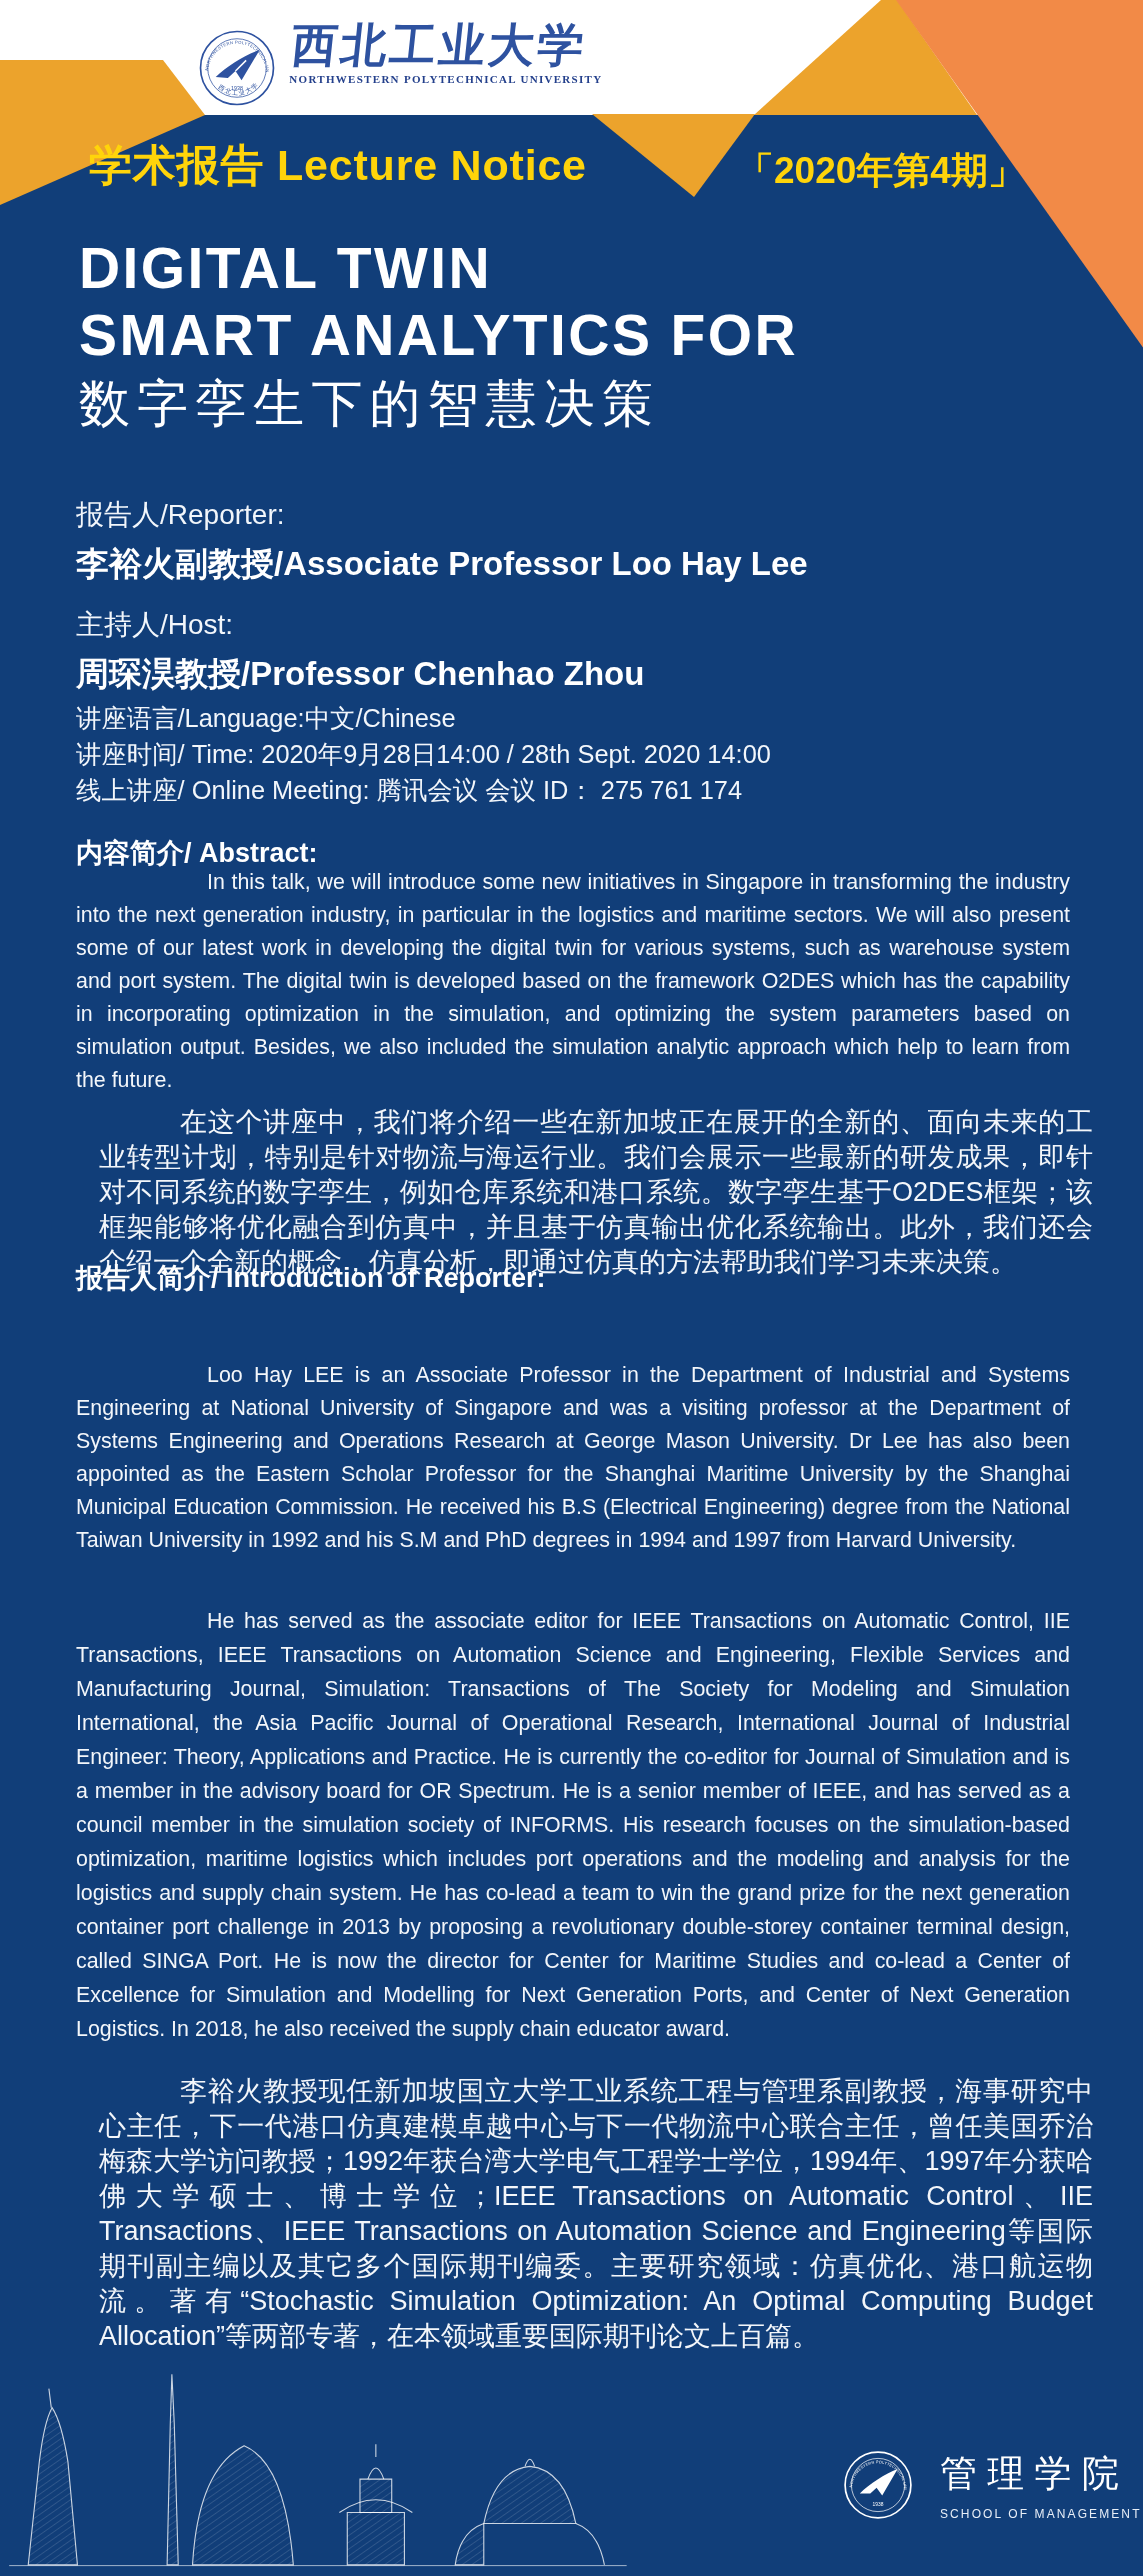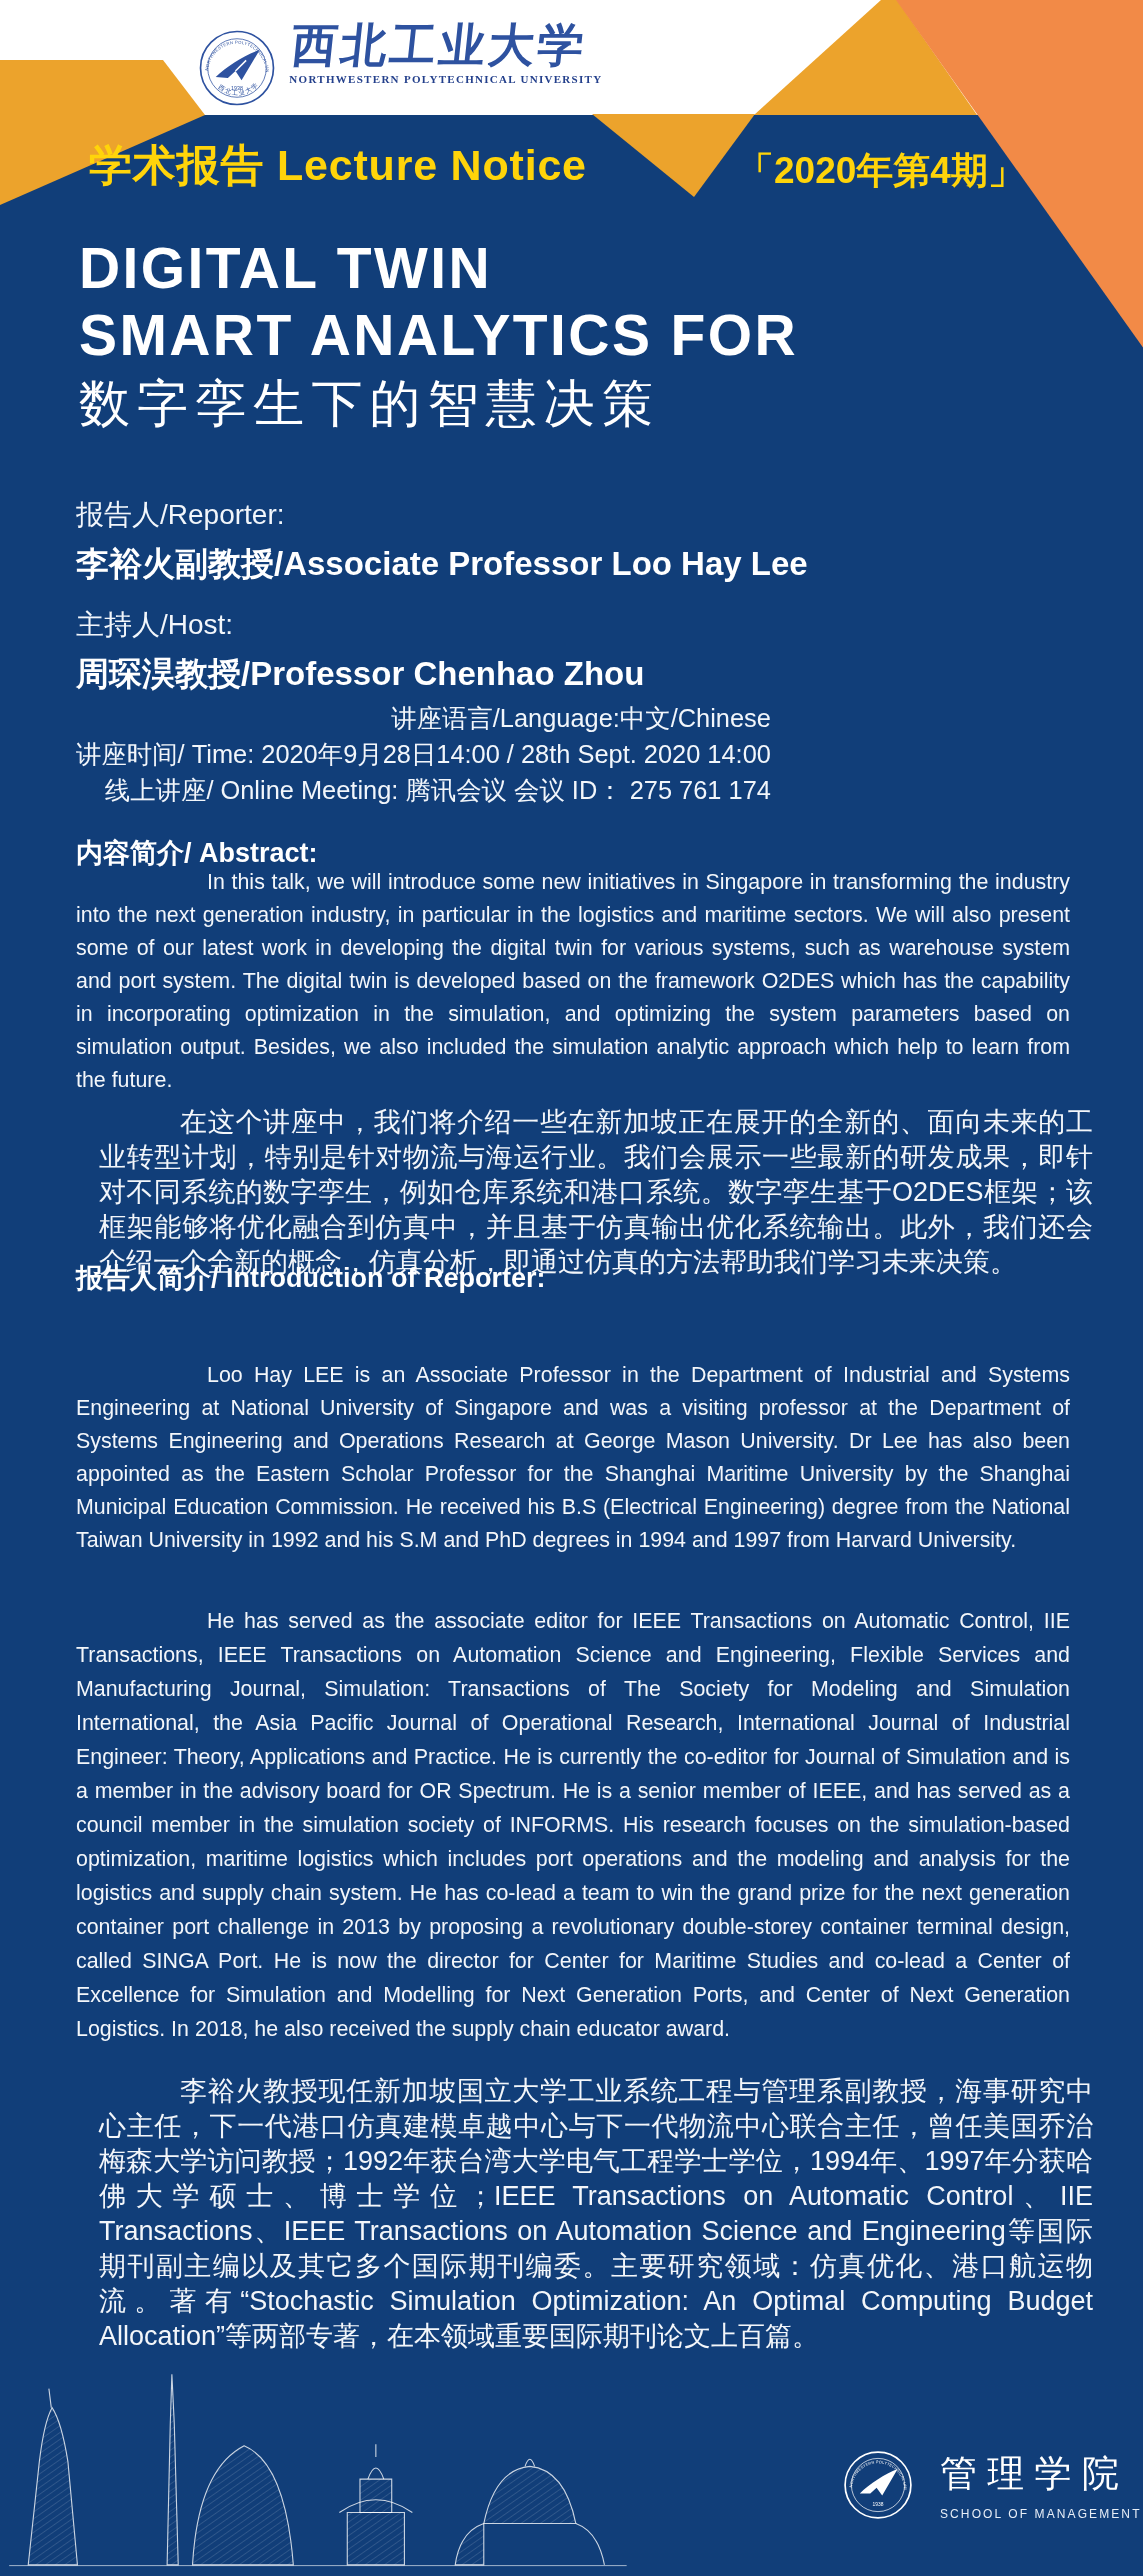--- a/index.html
+++ b/index.html
@@ -44,21 +44,21 @@
   }
   
   .title-block{position:absolute;left:79px;top:235px;}
   .title-en{font-size:57px;line-height:67px;font-weight:800;letter-spacing:2.4px;color:#fff;}
   .title-cn{margin-top:4.8px;font-size:51px;line-height:60px;font-weight:400;letter-spacing:7.1px;color:#fff;}
   
   .people-block{position:absolute;left:76px;top:480px;}
   .p-label{font-size:28px;font-weight:400;line-height:46px;color:#F2F6FB;margin-top:12px;}
   .p-name{font-size:33px;font-weight:700;line-height:52px;color:#ffffff;}
   
-  .details-block{position:absolute;left:76px;top:700px;text-align:right;}
+  .details-block{position:absolute;left:76px;top:700px;}
   .detail-line{font-size:25.4px;font-weight:400;line-height:36px;color:#F2F6FB;}
   
   .sec-heading{position:absolute;left:76px;font-size:27px;font-weight:700;color:#ffffff;}
   .para{position:absolute;left:76px;width:994px;text-align:justify;color:#F3F6FA;}
   .para-en{font-size:21.4px;line-height:33px;text-indent:131px;}
   .para-cn{font-size:27px;line-height:35px;text-indent:81px;margin-left:23px;}
   
   .skyline{position:absolute;left:6.4px;top:2368px;}
   .school-logo{position:absolute;left:843px;top:2449px;display:flex;align-items:center;}
   .school-text{margin-left:27px;}

